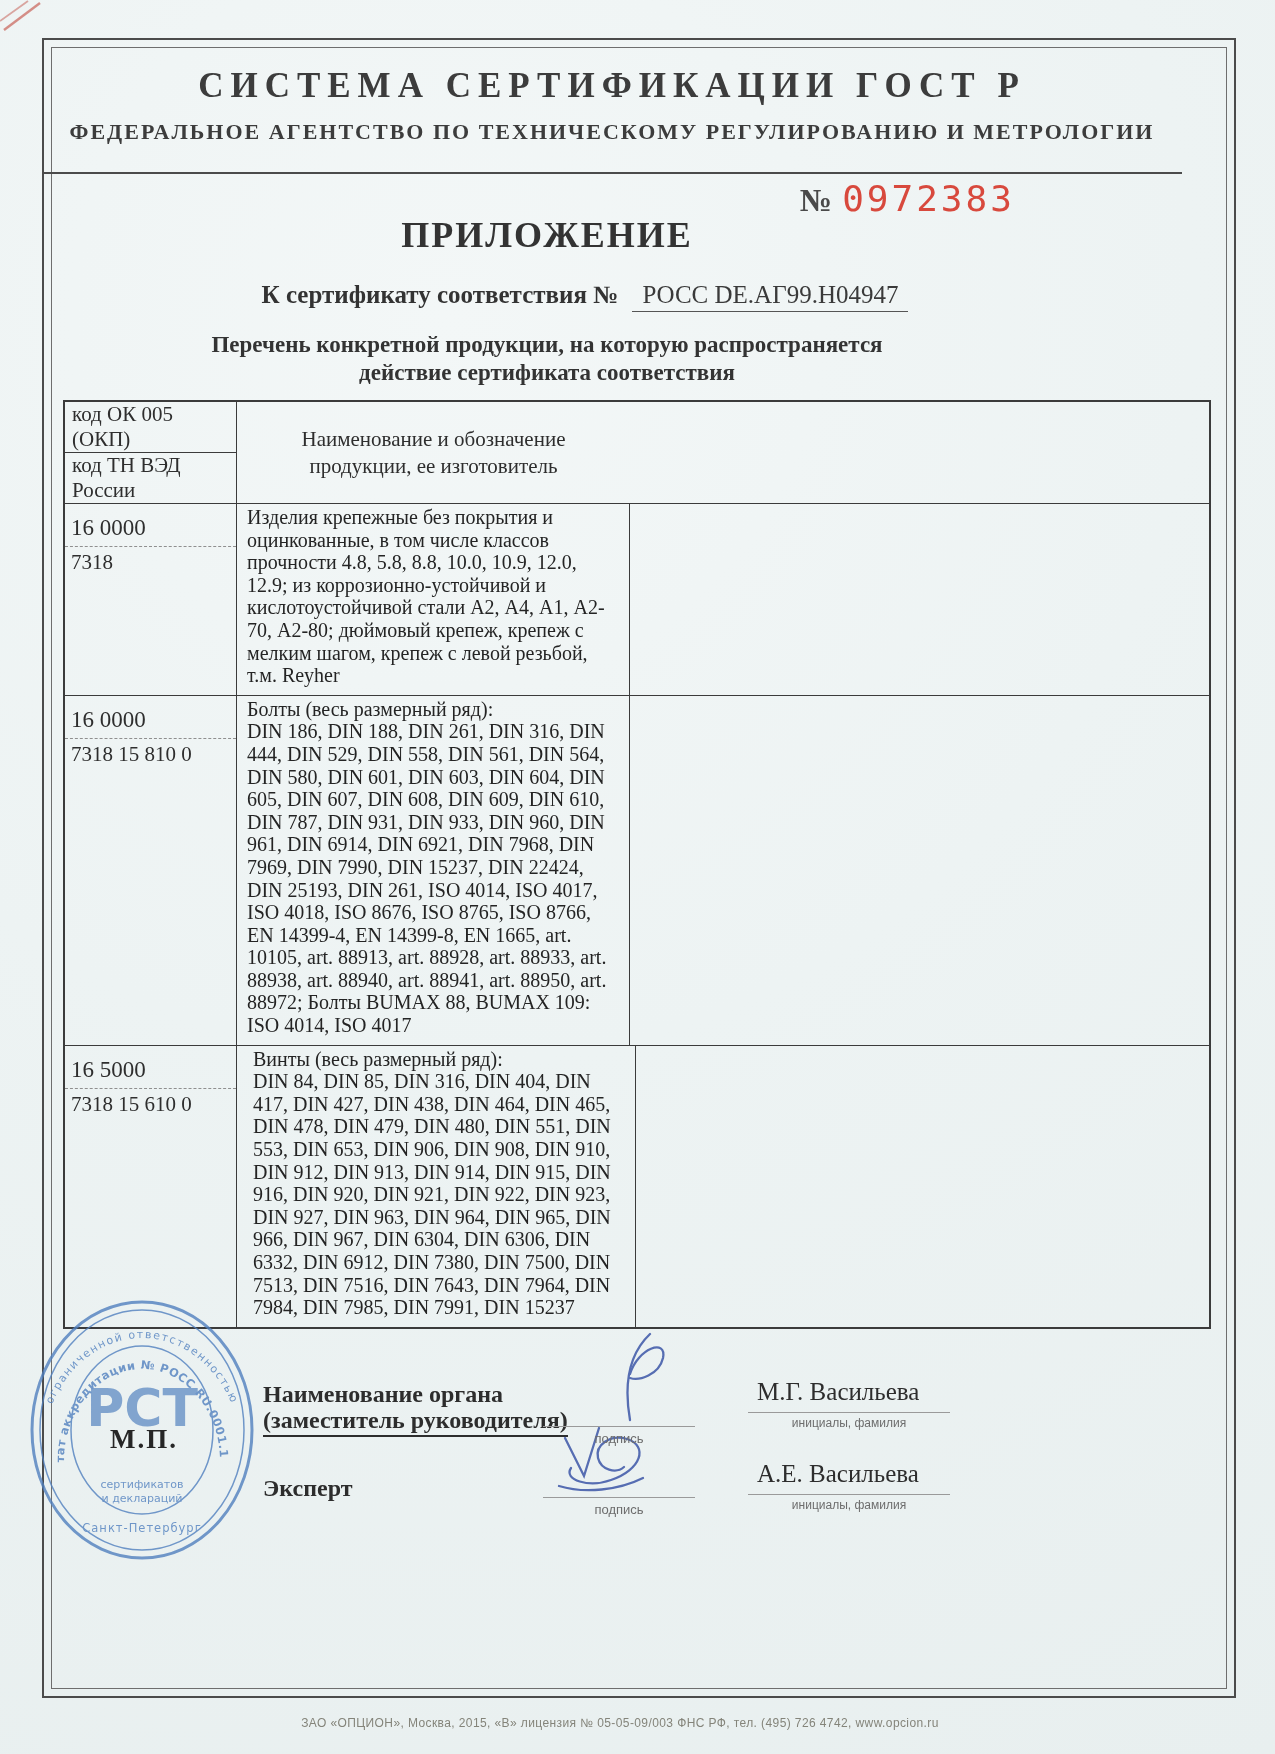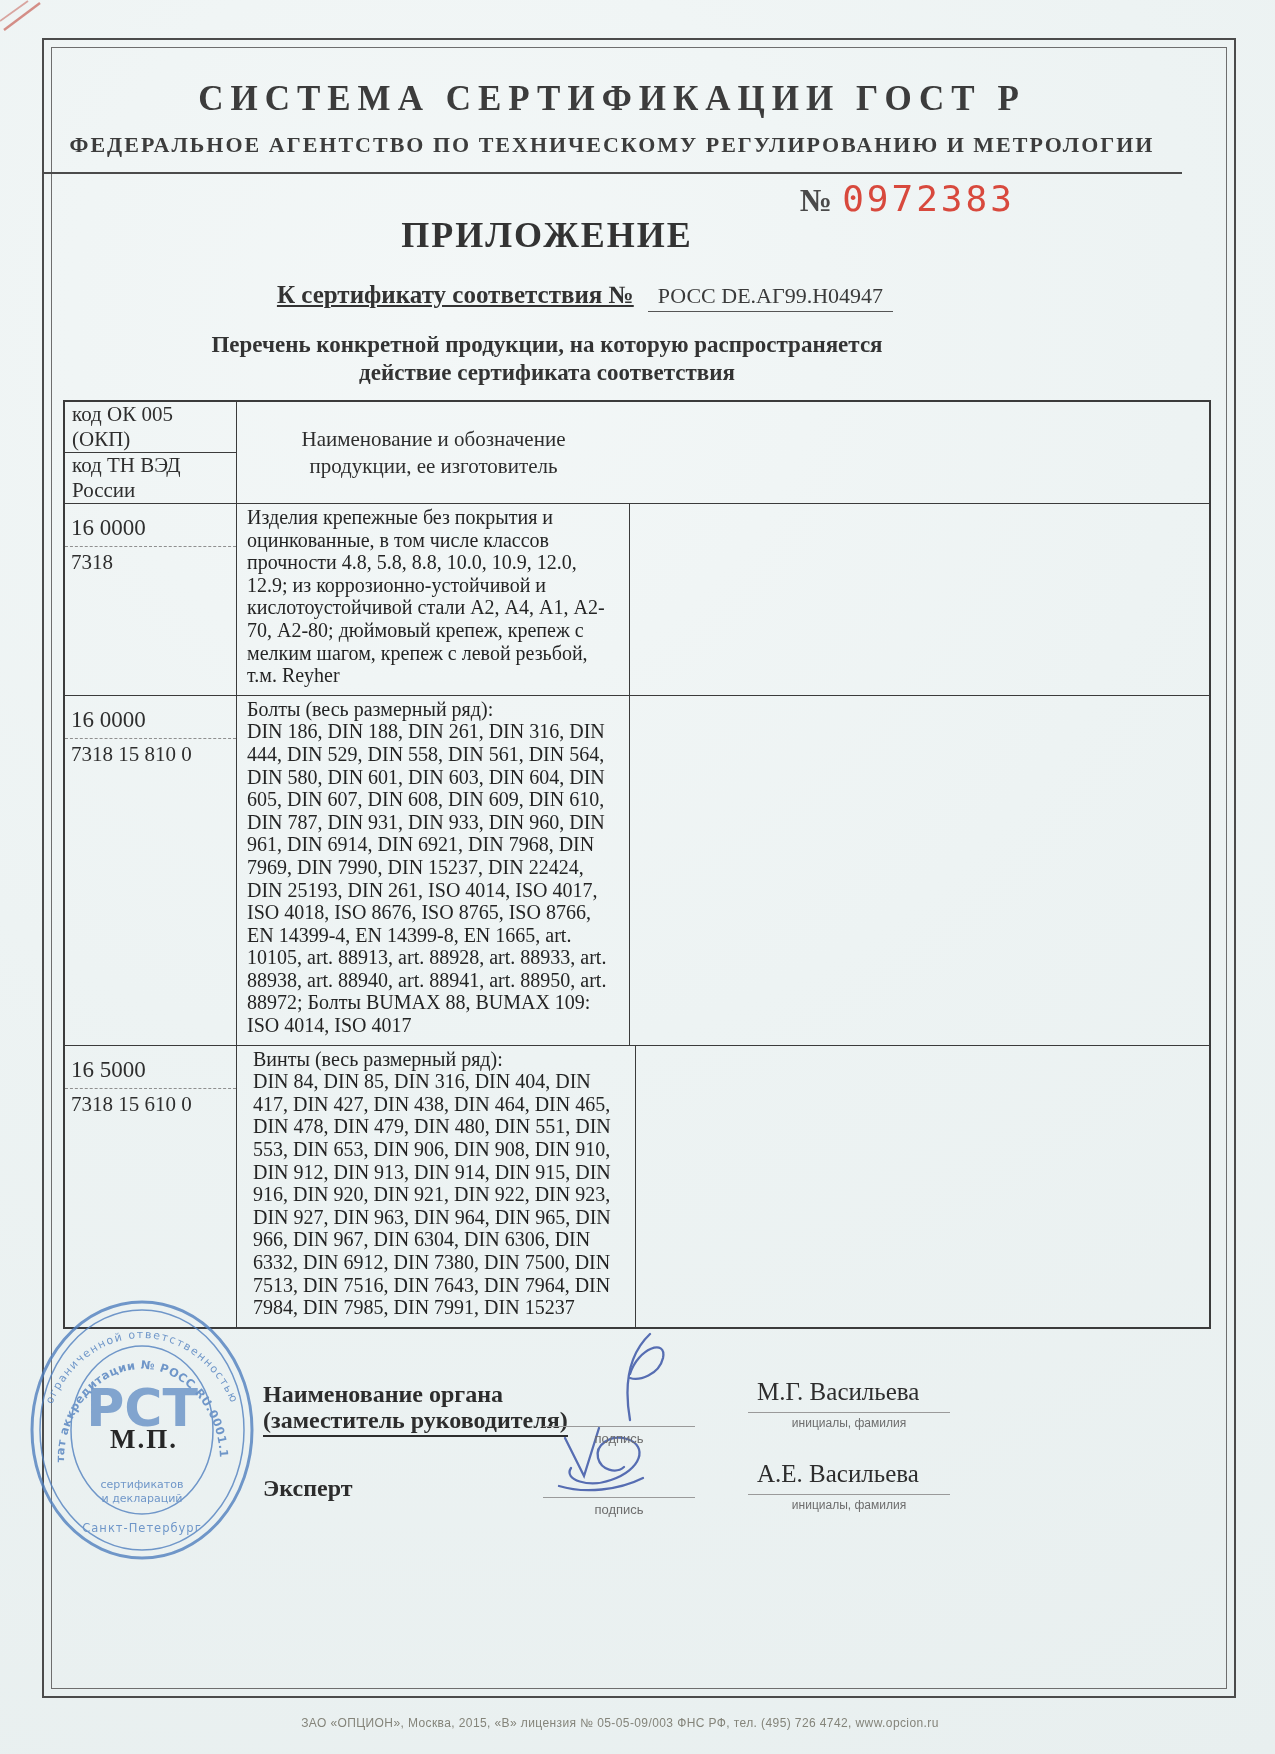--- a/index.html
+++ b/index.html
@@ -15,21 +15,21 @@
   .frame{
     position:absolute;left:42px;top:38px;width:1194px;height:1660px;
     border:2px solid #4b4b4b;box-sizing:border-box;pointer-events:none;
   }
   .frame::before{
     content:"";position:absolute;inset:7px;border:1px solid #6e6e6e;
   }
   .header-box{
     position:absolute;left:42px;top:38px;width:1140px;height:136px;
     box-sizing:border-box;border-bottom:2.5px solid #4b4b4b;
-    text-align:center;padding-top:41px;
+    text-align:center;padding-top:28px;
   }
   .doc-title{
     font-size:35px;font-weight:700;letter-spacing:7px;color:#3c3c3c;
   }
   .doc-subtitle{
     font-size:22px;font-weight:700;letter-spacing:2px;color:#3c3c3c;margin-top:13px;
   }
   .form-number{
     position:absolute;left:800px;top:178px;
     display:flex;align-items:baseline;gap:10px;
@@ -40,23 +40,23 @@
     font-size:36px;color:#d8493d;letter-spacing:3px;
   }
   .appendix-title{
     position:absolute;left:42px;top:214px;width:1010px;text-align:center;
     font-size:36px;font-weight:700;letter-spacing:2px;color:#333;
   }
   .cert-line{
     position:absolute;left:75px;top:281px;width:1020px;
     display:flex;justify-content:center;align-items:baseline;gap:14px;
   }
-  .cert-label{font-size:25px;font-weight:700;color:#333;text-decoration:underline;}
+  .cert-label{font-size:25px;font-weight:700;color:#333;}
   .cert-value{
-    font-size:22px;color:#3a3a3a;border-bottom:1.5px solid #555;padding:0 10px 2px;text-align:center;
+    font-size:25px;color:#3a3a3a;border-bottom:1.5px solid #555;padding:0 10px 2px;text-align:center;
   }
   .purpose{
     position:absolute;left:42px;top:331px;width:1010px;text-align:center;
     font-size:23px;font-weight:700;color:#333;line-height:28px;
   }
   
   .table{
     position:absolute;left:63px;top:400px;width:1148px;
     border:2px solid #3b3b3b;box-sizing:border-box;
   }

